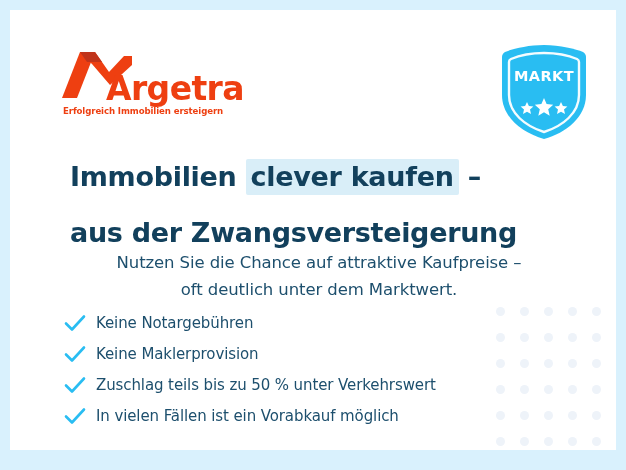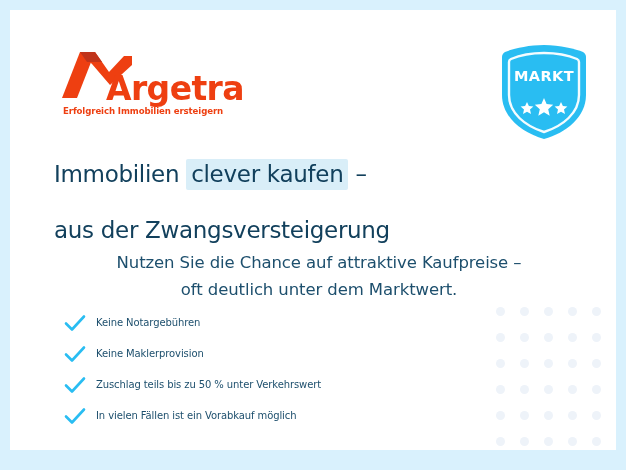--- a/index.html
+++ b/index.html
@@ -107,26 +107,26 @@
     font-weight: bold;
     line-height: 1;
     letter-spacing: 0.4px;
   }
   .badge-text-top { top: 26px; font-size: 14.5px; }
   .badge-text-bot { top: 43px; font-size: 14.5px; }
 
   
   .headline {
     position: absolute;
-    left: 44px;
+    left: 60px;
     top: 131px;
     width: 520px;
     font-family: "DejaVu Sans", sans-serif;
-    font-weight: normal;
-    font-size: 23px;
+    font-weight: bold;
+    font-size: 27px;
     line-height: 36px;
     color: #12405c;
     letter-spacing: -0.3px;
   }
   .headline .hl {
     background: #d9eef8;
     padding: 2px 5px 3px 5px;
     border-radius: 2px;
     box-decoration-break: clone;
     -webkit-box-decoration-break: clone;
@@ -161,21 +161,21 @@
   }
   .check-icon {
     flex: 0 0 auto;
     width: 24px;
     height: 24px;
     margin-right: 9px;
     display: block;
   }
   .check-label {
     font-family: "DejaVu Sans", sans-serif;
-    font-size: 10px;
+    font-size: 15px;
     color: #1d4f6d;
     letter-spacing: -0.1px;
     white-space: nowrap;
   }
 </style>
 </head>
 <body>
 
 <div id="canvas">
   <div id="card">

